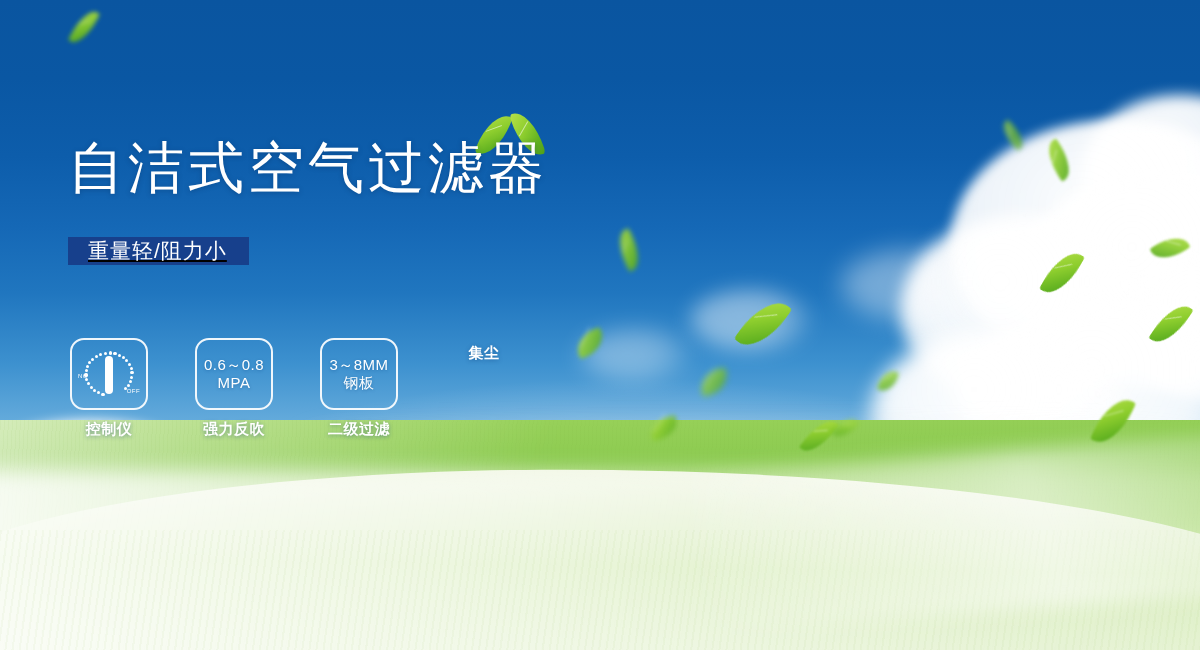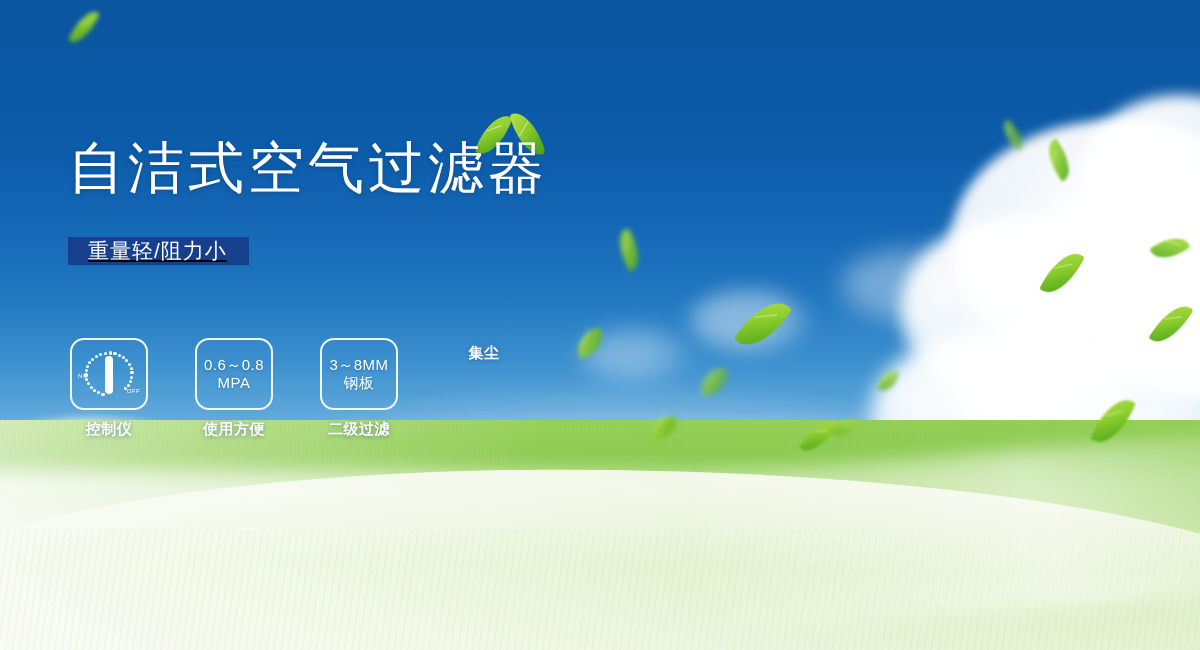--- a/index.html
+++ b/index.html
@@ -519,21 +519,21 @@
           </div>
       </div>
       <div class="flabel">控制仪</div>
     </div>
 
     <div class="feature">
       <div class="fbox">
         <div class="ftext">0.6～0.8</div>
         <div class="ftext">MPA</div>
       </div>
-      <div class="flabel">使用方便</div>
+      <div class="flabel">强力反吹</div>
     </div>
 
 
     <div class="feature">
       <div class="fbox">
         <div class="ftext">3～8MM</div>
         <div class="ftext">钢板</div>
       </div>
       <div class="flabel">二级过滤</div>
     </div>

